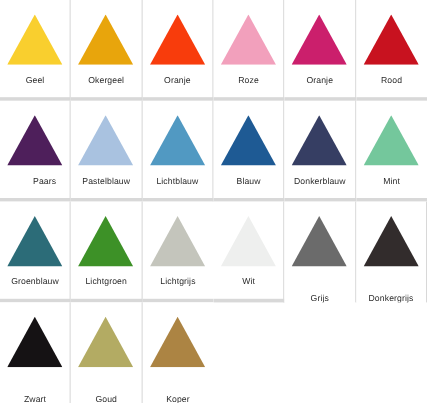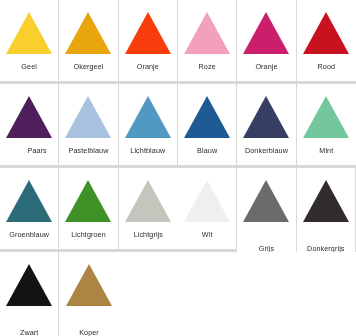--- a/index.html
+++ b/index.html
@@ -217,20 +217,28 @@
       <div class="swatch-label" style="color: rgb(43, 43, 43);">Donkergrijs</div>
     </div>
     <div class="swatch-cell row-last" style="border-right-color: rgb(216, 216, 216); border-bottom-color: rgb(216, 216, 216);">
       <div class="swatch-shape-wrap">
         <svg class="triangle-svg" viewBox="0 0 46 42">
           <polygon points="23,0 46,42 0,42" style="fill: rgb(21, 18, 20);"></polygon>
         </svg>
       </div>
       <div class="swatch-label" style="color: rgb(43, 43, 43);">Zwart</div>
     </div>
+    <div class="swatch-cell row-last" style="border-right-color: rgb(216, 216, 216); border-bottom-color: rgb(216, 216, 216);">
+      <div class="swatch-shape-wrap">
+        <svg class="triangle-svg" viewBox="0 0 46 42">
+          <polygon points="23,0 46,42 0,42" style="fill: rgb(179, 171, 99);"></polygon>
+        </svg>
+      </div>
+      <div class="swatch-label" style="color: rgb(43, 43, 43);">Goud</div>
+    </div>
     <div class="swatch-cell col-last row-last" style="border-right-color: rgb(216, 216, 216); border-bottom-color: rgb(216, 216, 216);">
       <div class="swatch-shape-wrap">
         <svg class="triangle-svg" viewBox="0 0 46 42">
           <polygon points="23,0 46,42 0,42" style="fill: rgb(172, 132, 67);"></polygon>
         </svg>
       </div>
       <div class="swatch-label" style="color: rgb(43, 43, 43);">Koper</div>
     </div>
   </div>
 

